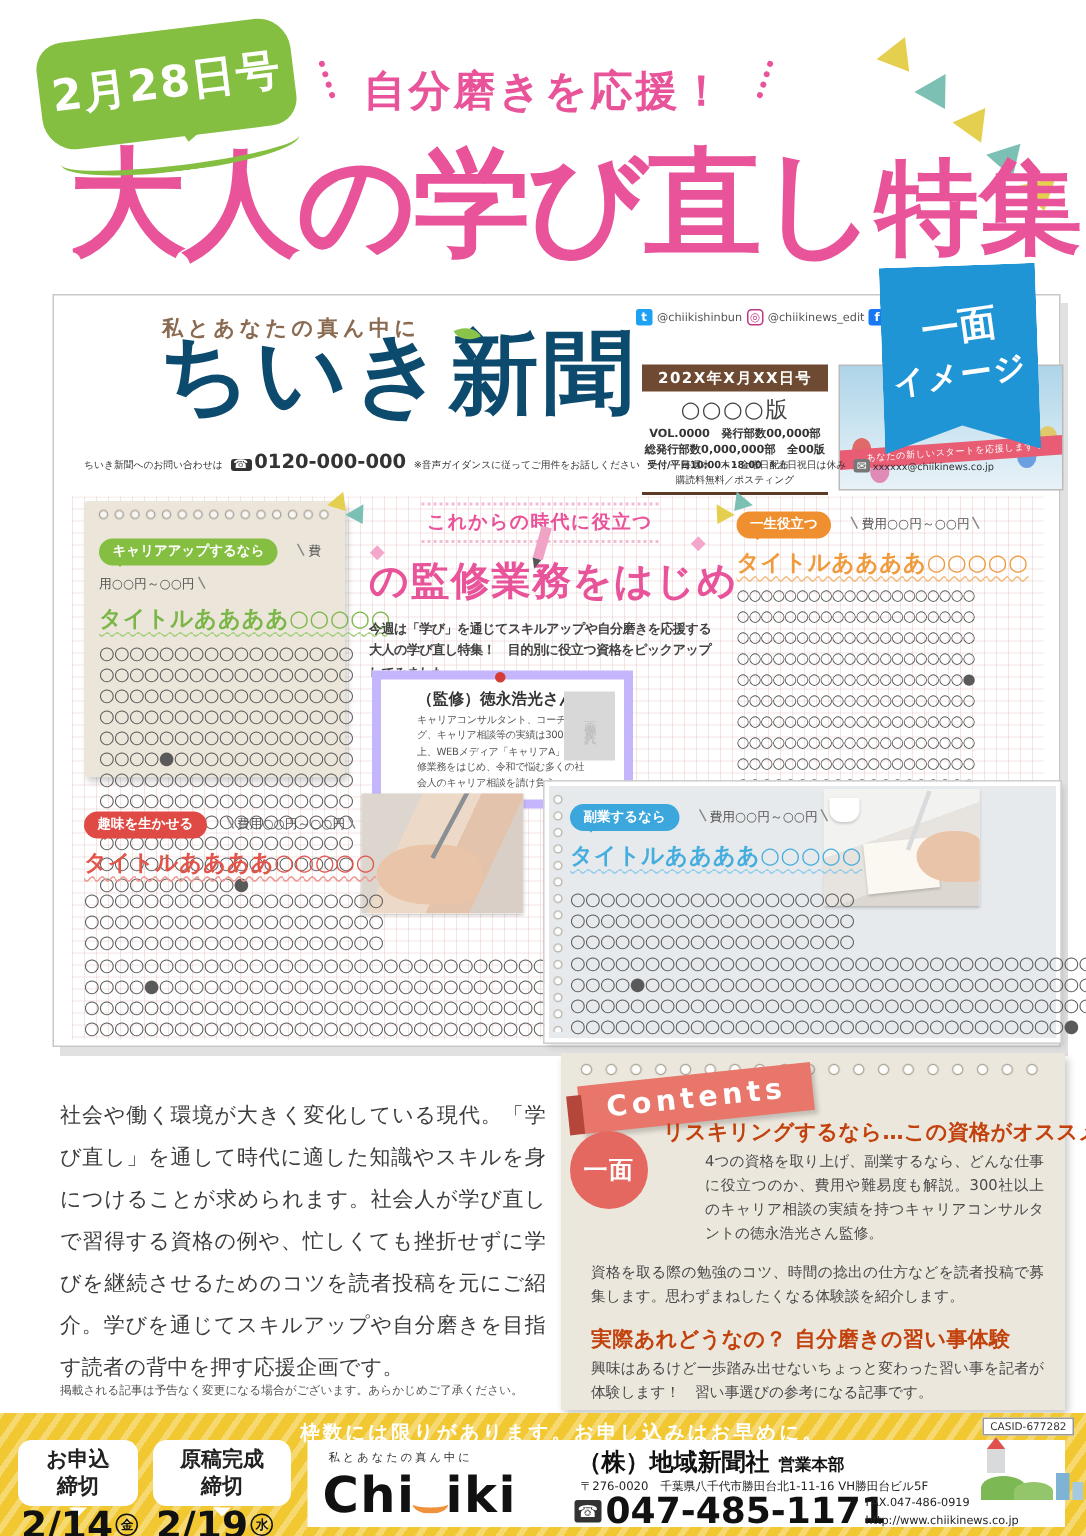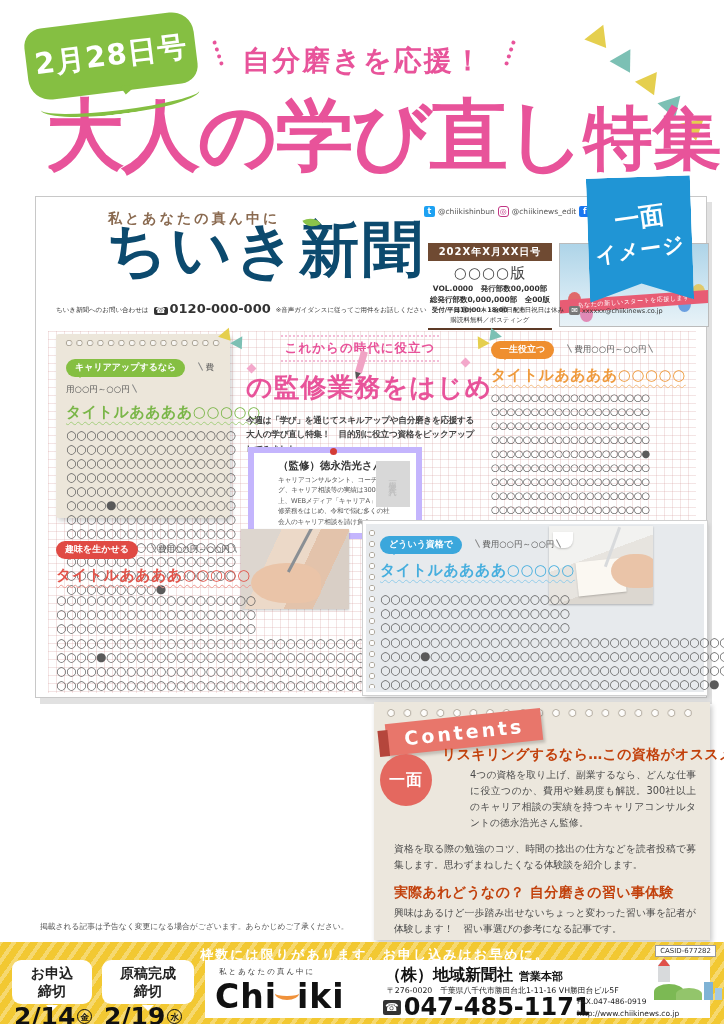--- a/index.html
+++ b/index.html
@@ -179,21 +179,21 @@
   .bubble::after{content:"";position:absolute;left:50%;bottom:-7px;margin-left:-6px;border:6px solid transparent;border-top-color:#fff;border-bottom:none;}
   .bubble .bl{font-size:14px;}
   .b1{left:12px;top:18px;width:80px;}
   .b2{left:102px;top:18px;width:92px;}
   .f-date{position:absolute;top:60px;font-size:25px;font-weight:900;color:#111;z-index:1;display:flex;align-items:center;}
   .d1{left:14px;} .d2{left:104px;}
   .day-circ{display:inline-block;width:15px;height:15px;border:1.5px solid #111;border-radius:50%;font-size:8.5px;
     line-height:14px;text-align:center;font-weight:bold;margin-left:2px;}
   .f-info{position:absolute;left:205px;top:18px;width:505px;height:58px;background:#fff;z-index:1;}
   .f-tagline{position:absolute;left:14px;top:7px;font-size:7.5px;letter-spacing:2px;color:#333;}
-  .f-logo{position:absolute;left:10px;top:17px;font-size:33px;font-weight:bold;color:#111;display:flex;align-items:center;letter-spacing:1px;}
+  .f-logo{position:absolute;left:10px;top:17px;font-size:33px;font-weight:bold;color:#111;display:flex;align-items:flex-end;letter-spacing:1px;}
   .smile{display:inline-block;width:24px;height:13px;border-bottom:4px solid #f0923b;border-radius:50%;margin:0 -2px 7px;}
   .f-company{position:absolute;left:180px;top:5px;font-size:16px;font-weight:bold;color:#111;white-space:nowrap;}
   .f-company .division{font-size:11px;margin-left:6px;}
   .f-address{position:absolute;left:182px;top:25px;font-size:7.8px;color:#222;white-space:nowrap;}
   .f-phone{position:absolute;left:178px;top:33px;font-size:24px;font-weight:900;color:#111;display:flex;align-items:center;white-space:nowrap;}
   .f-phone .mini-icon{font-size:11px;padding:1px 2px;margin-right:3px;}
   .f-faxurl{position:absolute;left:372px;top:36px;font-size:7.5px;color:#222;line-height:1.55;white-space:nowrap;}
   .f-illu{position:absolute;right:0px;top:14px;width:70px;height:44px;z-index:1;}
   .rocket{position:absolute;left:4px;top:2px;width:12px;height:24px;background:#d8dadc;
     clip-path:polygon(50% 0,100% 30%,100% 100%,0 100%,0 30%);}
@@ -356,21 +356,21 @@
 
     <div class="card-blue">
       <div class="spiral-v"></div>
       <div class="photo photo-write">
         <div class="cup"></div>
         <div class="book"></div>
         <div class="hand2"></div>
         <div class="pen"></div>
       </div>
       <div class="inner">
-        <span class="badge-pill b">どういう資格で</span>
+        <span class="badge-pill b">副業するなら</span>
         <span class="cost"><span class="sl"></span><span>費用○○円～○○円</span><span class="sl"></span></span>
         <div class="a-title b">タイトルああああ○○○○○</div>
       </div>
       <div class="crows rowwrap-n">
           <div>○○○○○○○○○○○○○○○○○○○</div>
           <div>○○○○○○○○○○○○○○○○○○○</div>
           <div>○○○○○○○○○○○○○○○○○○○</div>
         </div>
       <div class="crows rowwrap-w">
           <div>○○○○○○○○○○○○○○○○○○○○○○○○○○○○○○○○○○○</div>
@@ -379,20 +379,21 @@
           <div>○○○○○○○○○○○○○○○○○○○○○○○○○○○○○○○○○●</div>
         </div>
     </div>
   </div>
 
   <div class="front-ribbon">
     <div class="l1">一面</div>
     <div class="l2">イメージ</div>
   </div>
 
+  <div class="desc-para">社会や働く環境が大きく変化している現代。「学び直し」を通して時代に適した知識やスキルを身につけることが求められます。社会人が学び直しで習得する資格の例や、忙しくても挫折せずに学びを継続させるためのコツを読者投稿を元にご紹介。学びを通じてスキルアップや自分磨きを目指す読者の背中を押す応援企画です。</div>
   <div class="desc-note">掲載される記事は予告なく変更になる場合がございます。あらかじめご了承ください。</div>
 
   <div class="contents-pad">
     <div class="spiral-top big"></div>
     <div class="contents-ribbon">Contents</div>
     <div class="pg-badge">一面</div>
     <div class="c-items">
       <div class="c-item first">
         <div class="c-title">リスキリングするなら…この資格がオススメ</div>
         <div class="c-body" style="margin-left:28px;">4つの資格を取り上げ、副業するなら、どんな仕事に役立つのか、費用や難易度も解説。300社以上のキャリア相談の実績を持つキャリアコンサルタントの徳永浩光さん監修。</div>

